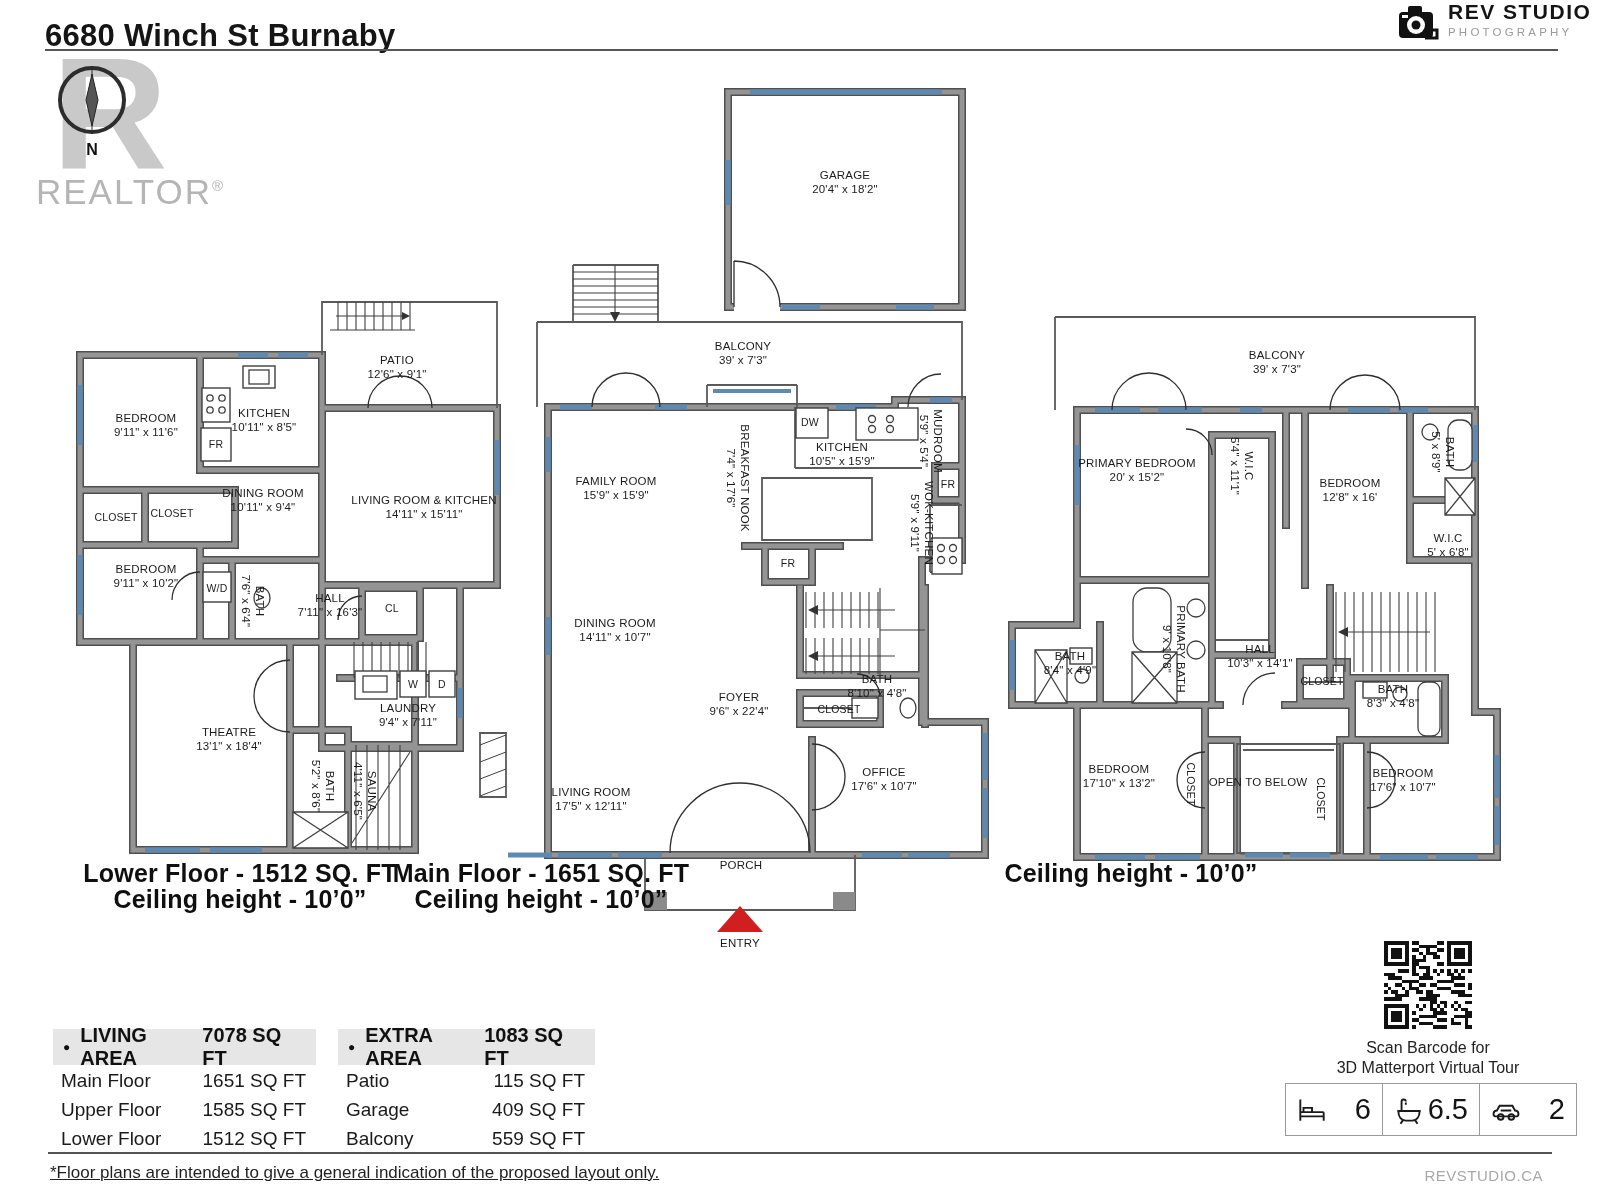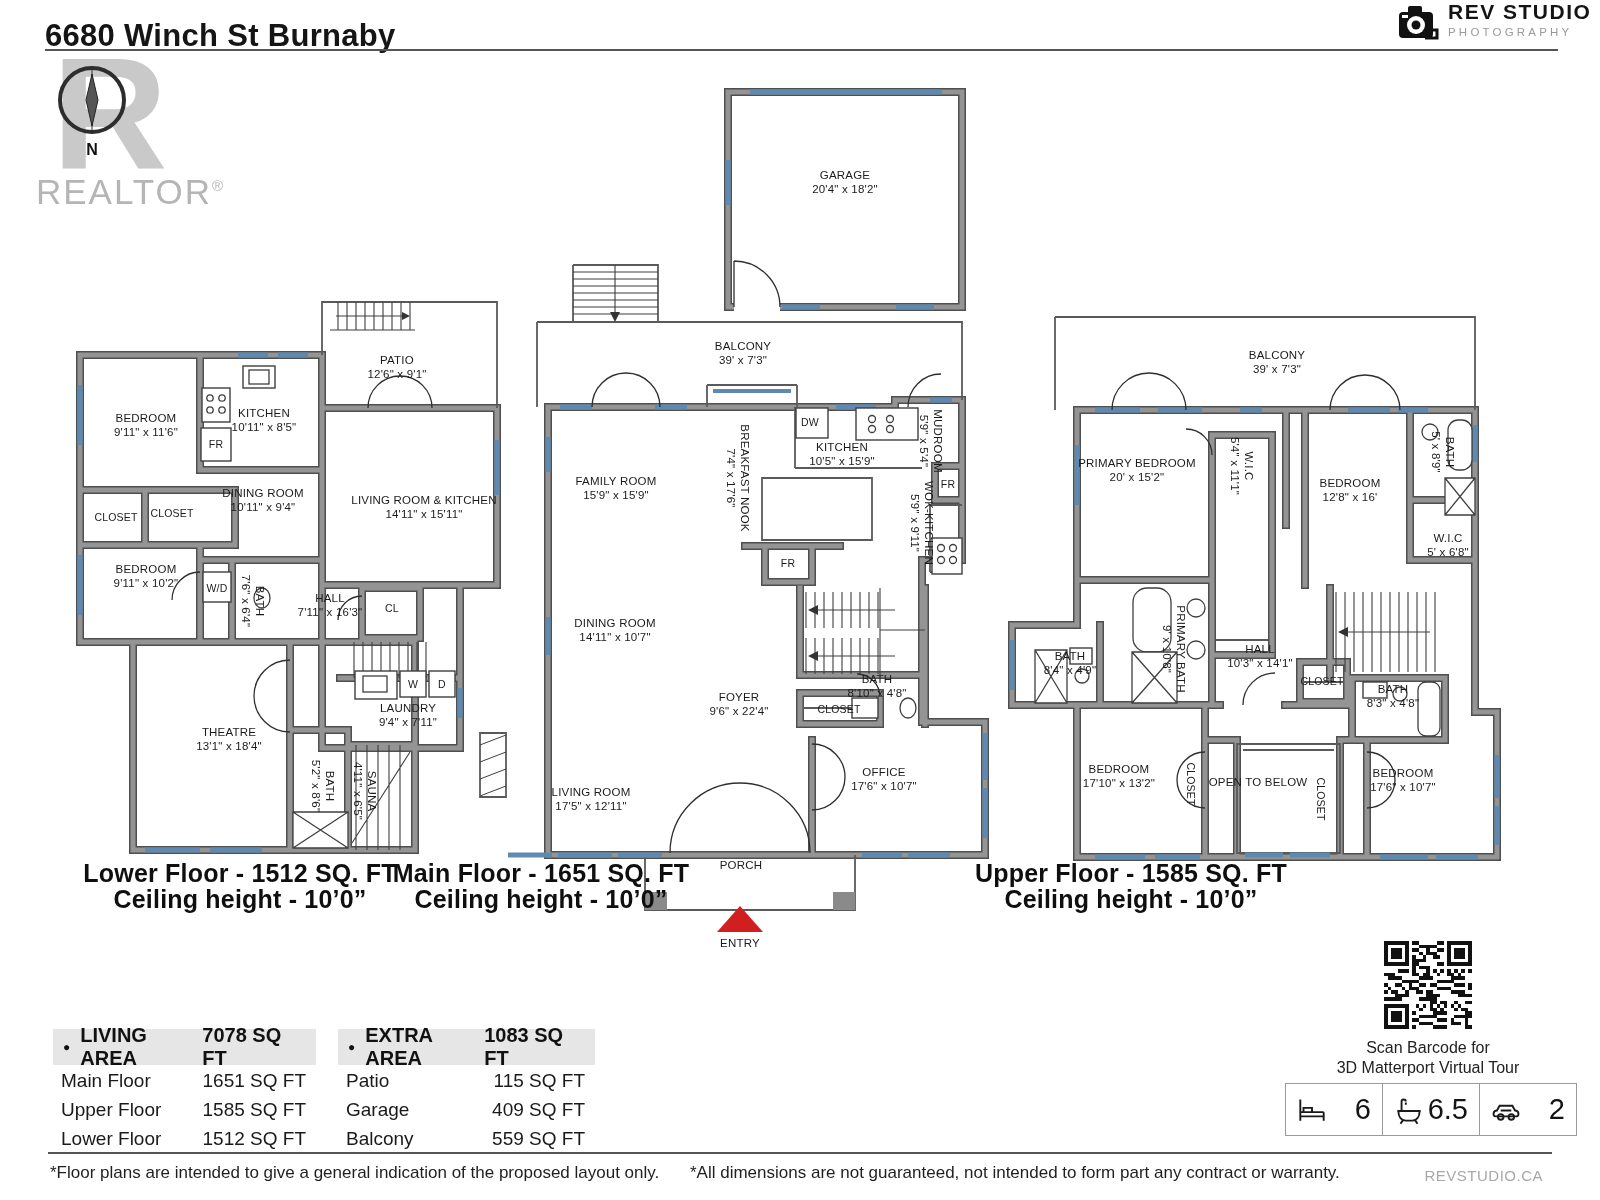--- a/index.html
+++ b/index.html
@@ -46,21 +46,21 @@
   .at-row .rv{margin-left:auto;}
   
   .qr-wrap{position:absolute;left:1384px;top:941px;}
   .qr-cap{position:absolute;left:1428px;top:1038px;transform:translateX(-50%);text-align:center;
           font-size:16px;color:#222;white-space:nowrap;line-height:20px;}
   .stats{position:absolute;left:1285px;top:1083px;width:292px;height:53px;display:flex;border:1.5px solid #9a9a9a;box-sizing:border-box;}
   .stat{flex:1;display:flex;align-items:center;justify-content:space-between;padding:0 11px 0 9px;border-left:1.5px solid #9a9a9a;}
   .stat:first-child{border-left:none;}
   .stat .val{font-size:29px;color:#141414;}
   
-  .foot-note{position:absolute;top:1163px;font-size:17px;color:#1f1f1f;}
+  .foot-note{position:absolute;top:1163px;font-size:17px;color:#1f1f1f;text-decoration:underline;}
   .brand{position:absolute;right:57px;top:1167px;font-size:15px;color:#a8a8a8;letter-spacing:.5px;}
 </style>
 </head>
 <body>
 
 <div class="page">
 
   <div class="page-title">6680 Winch St Burnaby</div>
   <div class="hline" style="left:45px;top:49px;width:1513px;"></div>
 
@@ -373,21 +373,20 @@
 
   <div class="floor-caption" style="left:240px;top:860px;">
     <div>Lower Floor - 1512 SQ. FT</div>
     <div>Ceiling height - 10’0”</div>
   </div>
   <div class="floor-caption" style="left:541px;top:860px;">
     <div>Main Floor - 1651 SQ. FT</div>
     <div>Ceiling height - 10’0”</div>
   </div>
   <div class="floor-caption" style="left:1131px;top:860px;">
-    <div>Upper Floor - 1585 SQ. FT</div>
     <div>Ceiling height - 10’0”</div>
   </div>
 
   <div class="area-table" style="left:53px;top:1029px;width:263px;">
     <div class="at-head">
       <span class="bullet">●</span>
       <span>LIVING AREA</span>
       <span class="at-total">7078 SQ FT</span>
     </div>
     <div class="at-row">
@@ -655,16 +654,15 @@
         <path d="M6 22 C3.5 22 3.5 16.5 7.5 16.5 L10 12 H22 L24.5 16.5 C28.5 16.5 28.5 22 26 22 M6 22 H26 M11 16.5 H21"></path>
         <circle cx="11" cy="22.5" r="2.6"></circle>
           <circle cx="21" cy="22.5" r="2.6"></circle>
       </svg>
       <span class="val">2</span>
     </div>
   </div>
 
   <div class="hline" style="left:48px;top:1152px;width:1504px;"></div>
   <div class="foot-note" style="left:50px;">*Floor plans are intended to give a general indication of the proposed layout only.</div>
-  <div class="foot-note" style="left:690px;">*All dimensions are not guaranteed, not intended to form part any contract or warranty.</div>
   <div class="brand">REVSTUDIO.CA</div>
 
 </div>
 
 </body></html>

